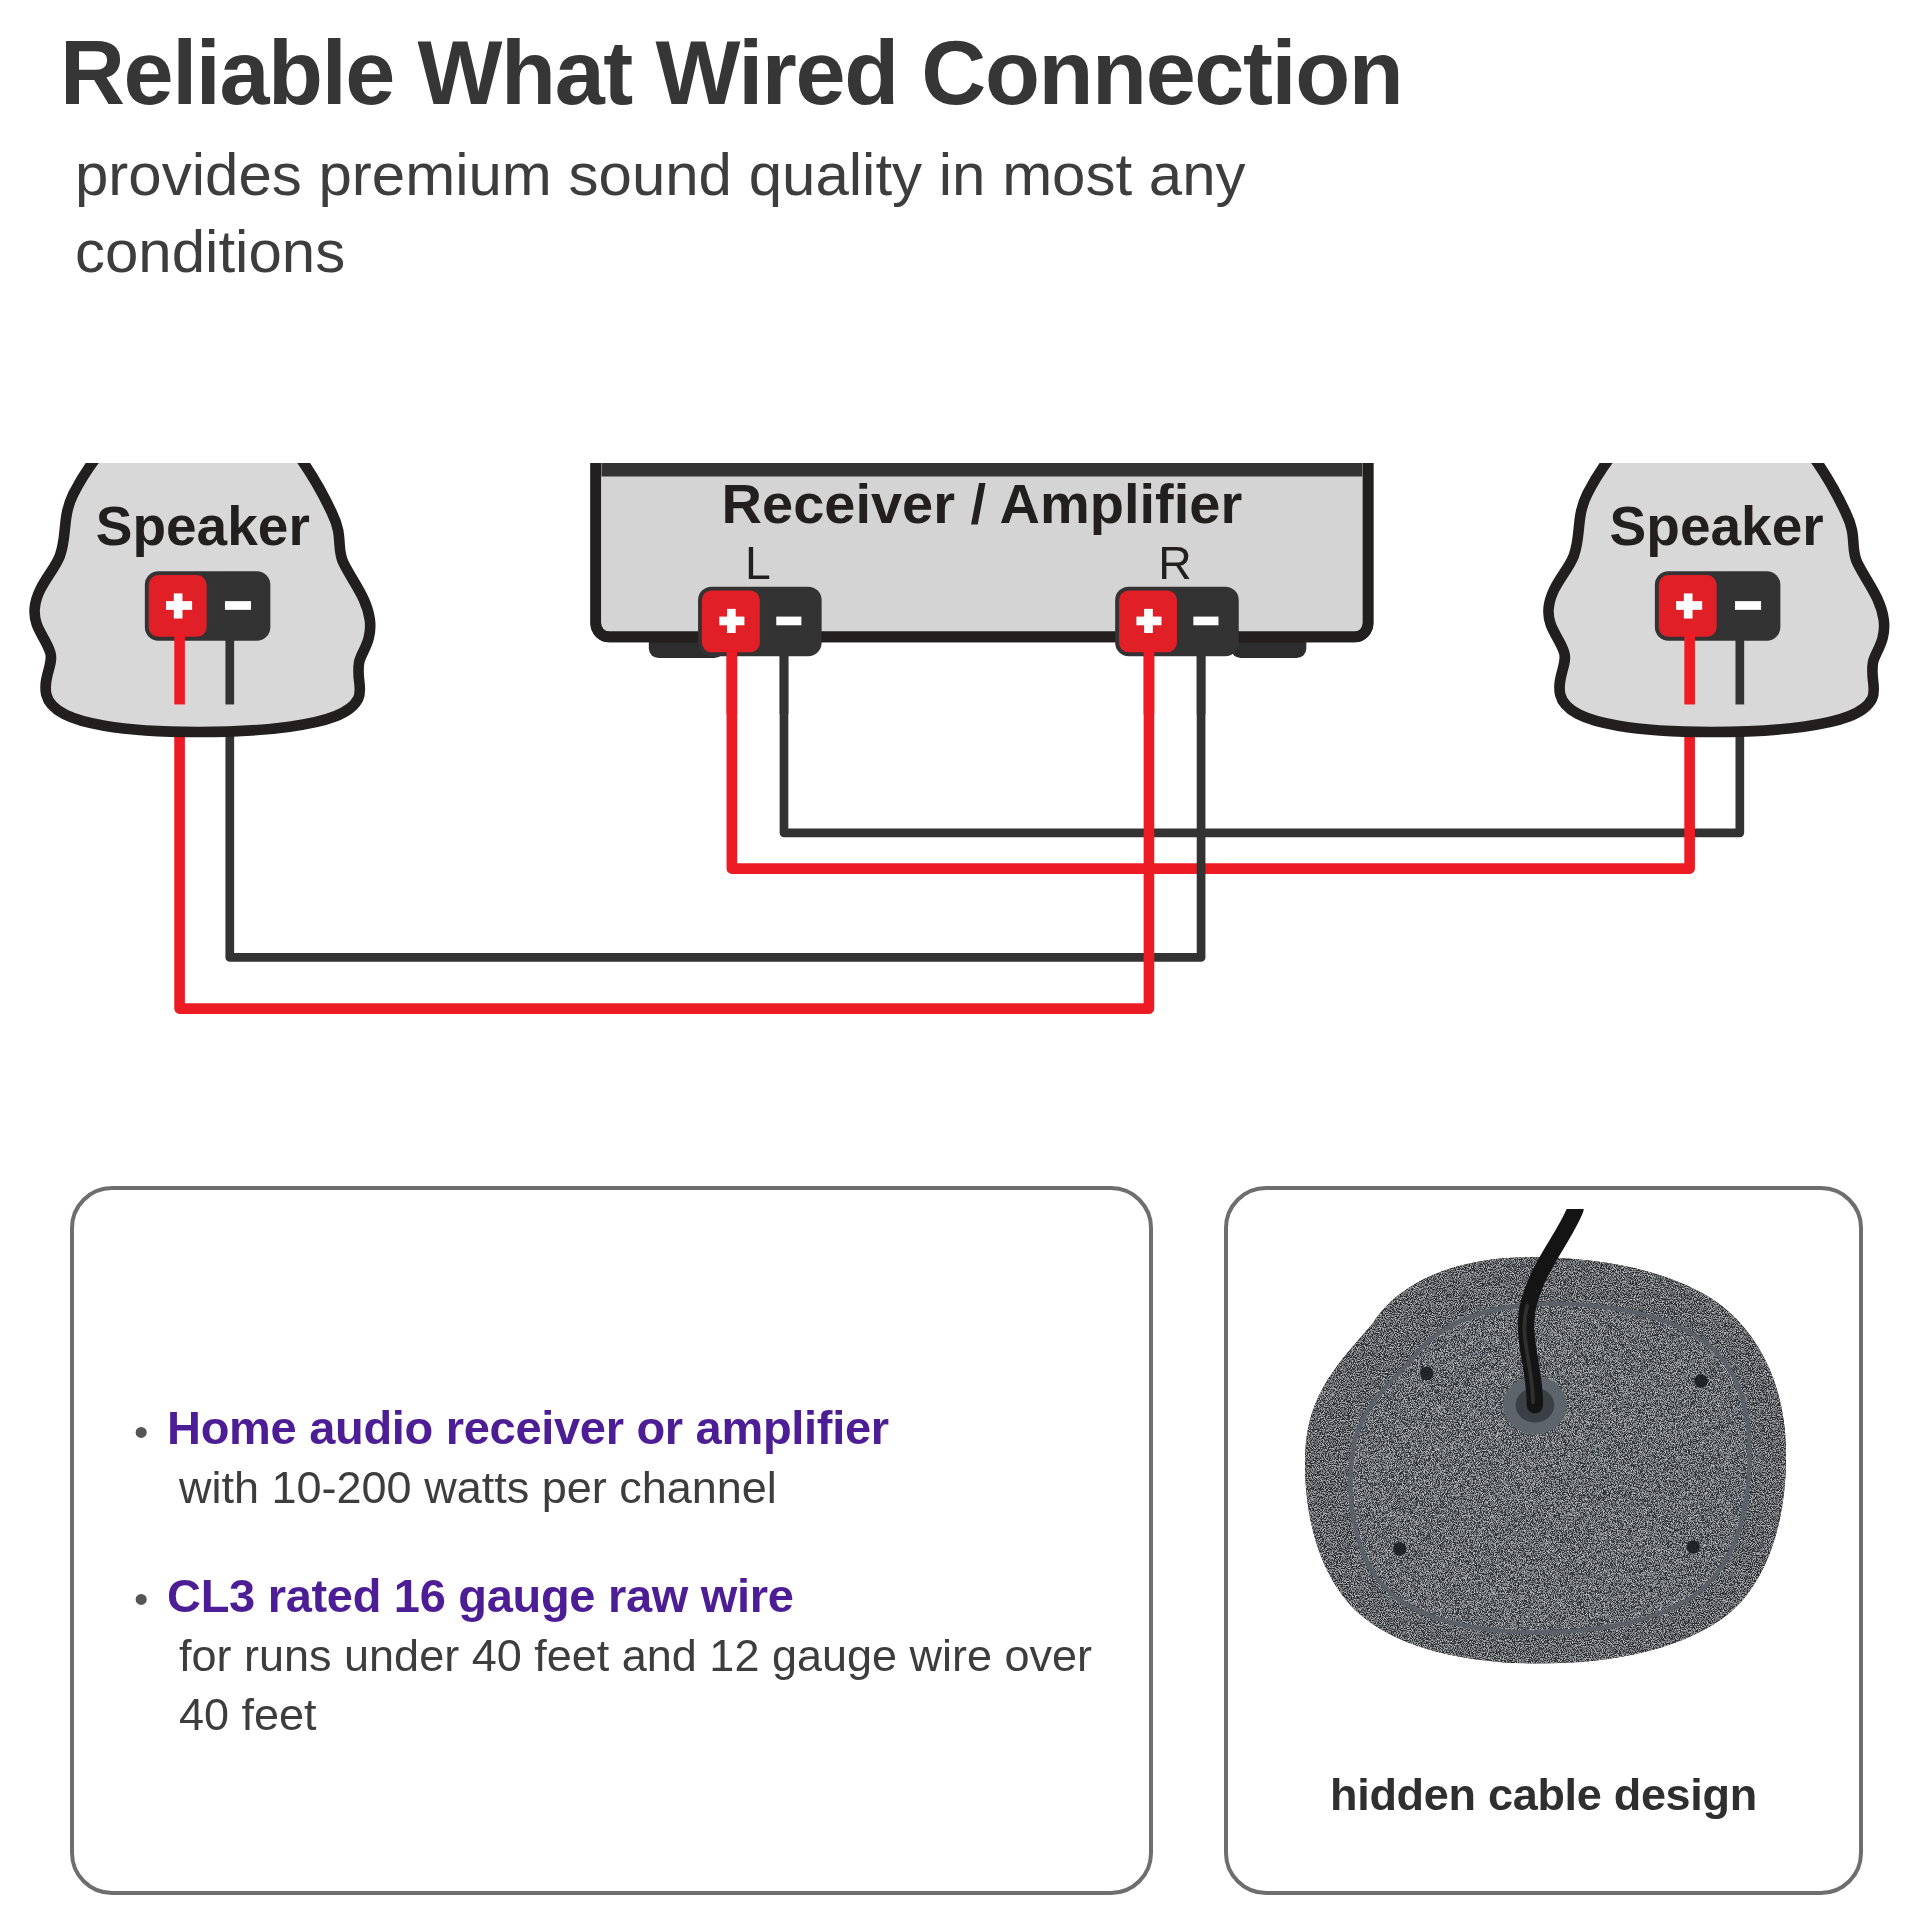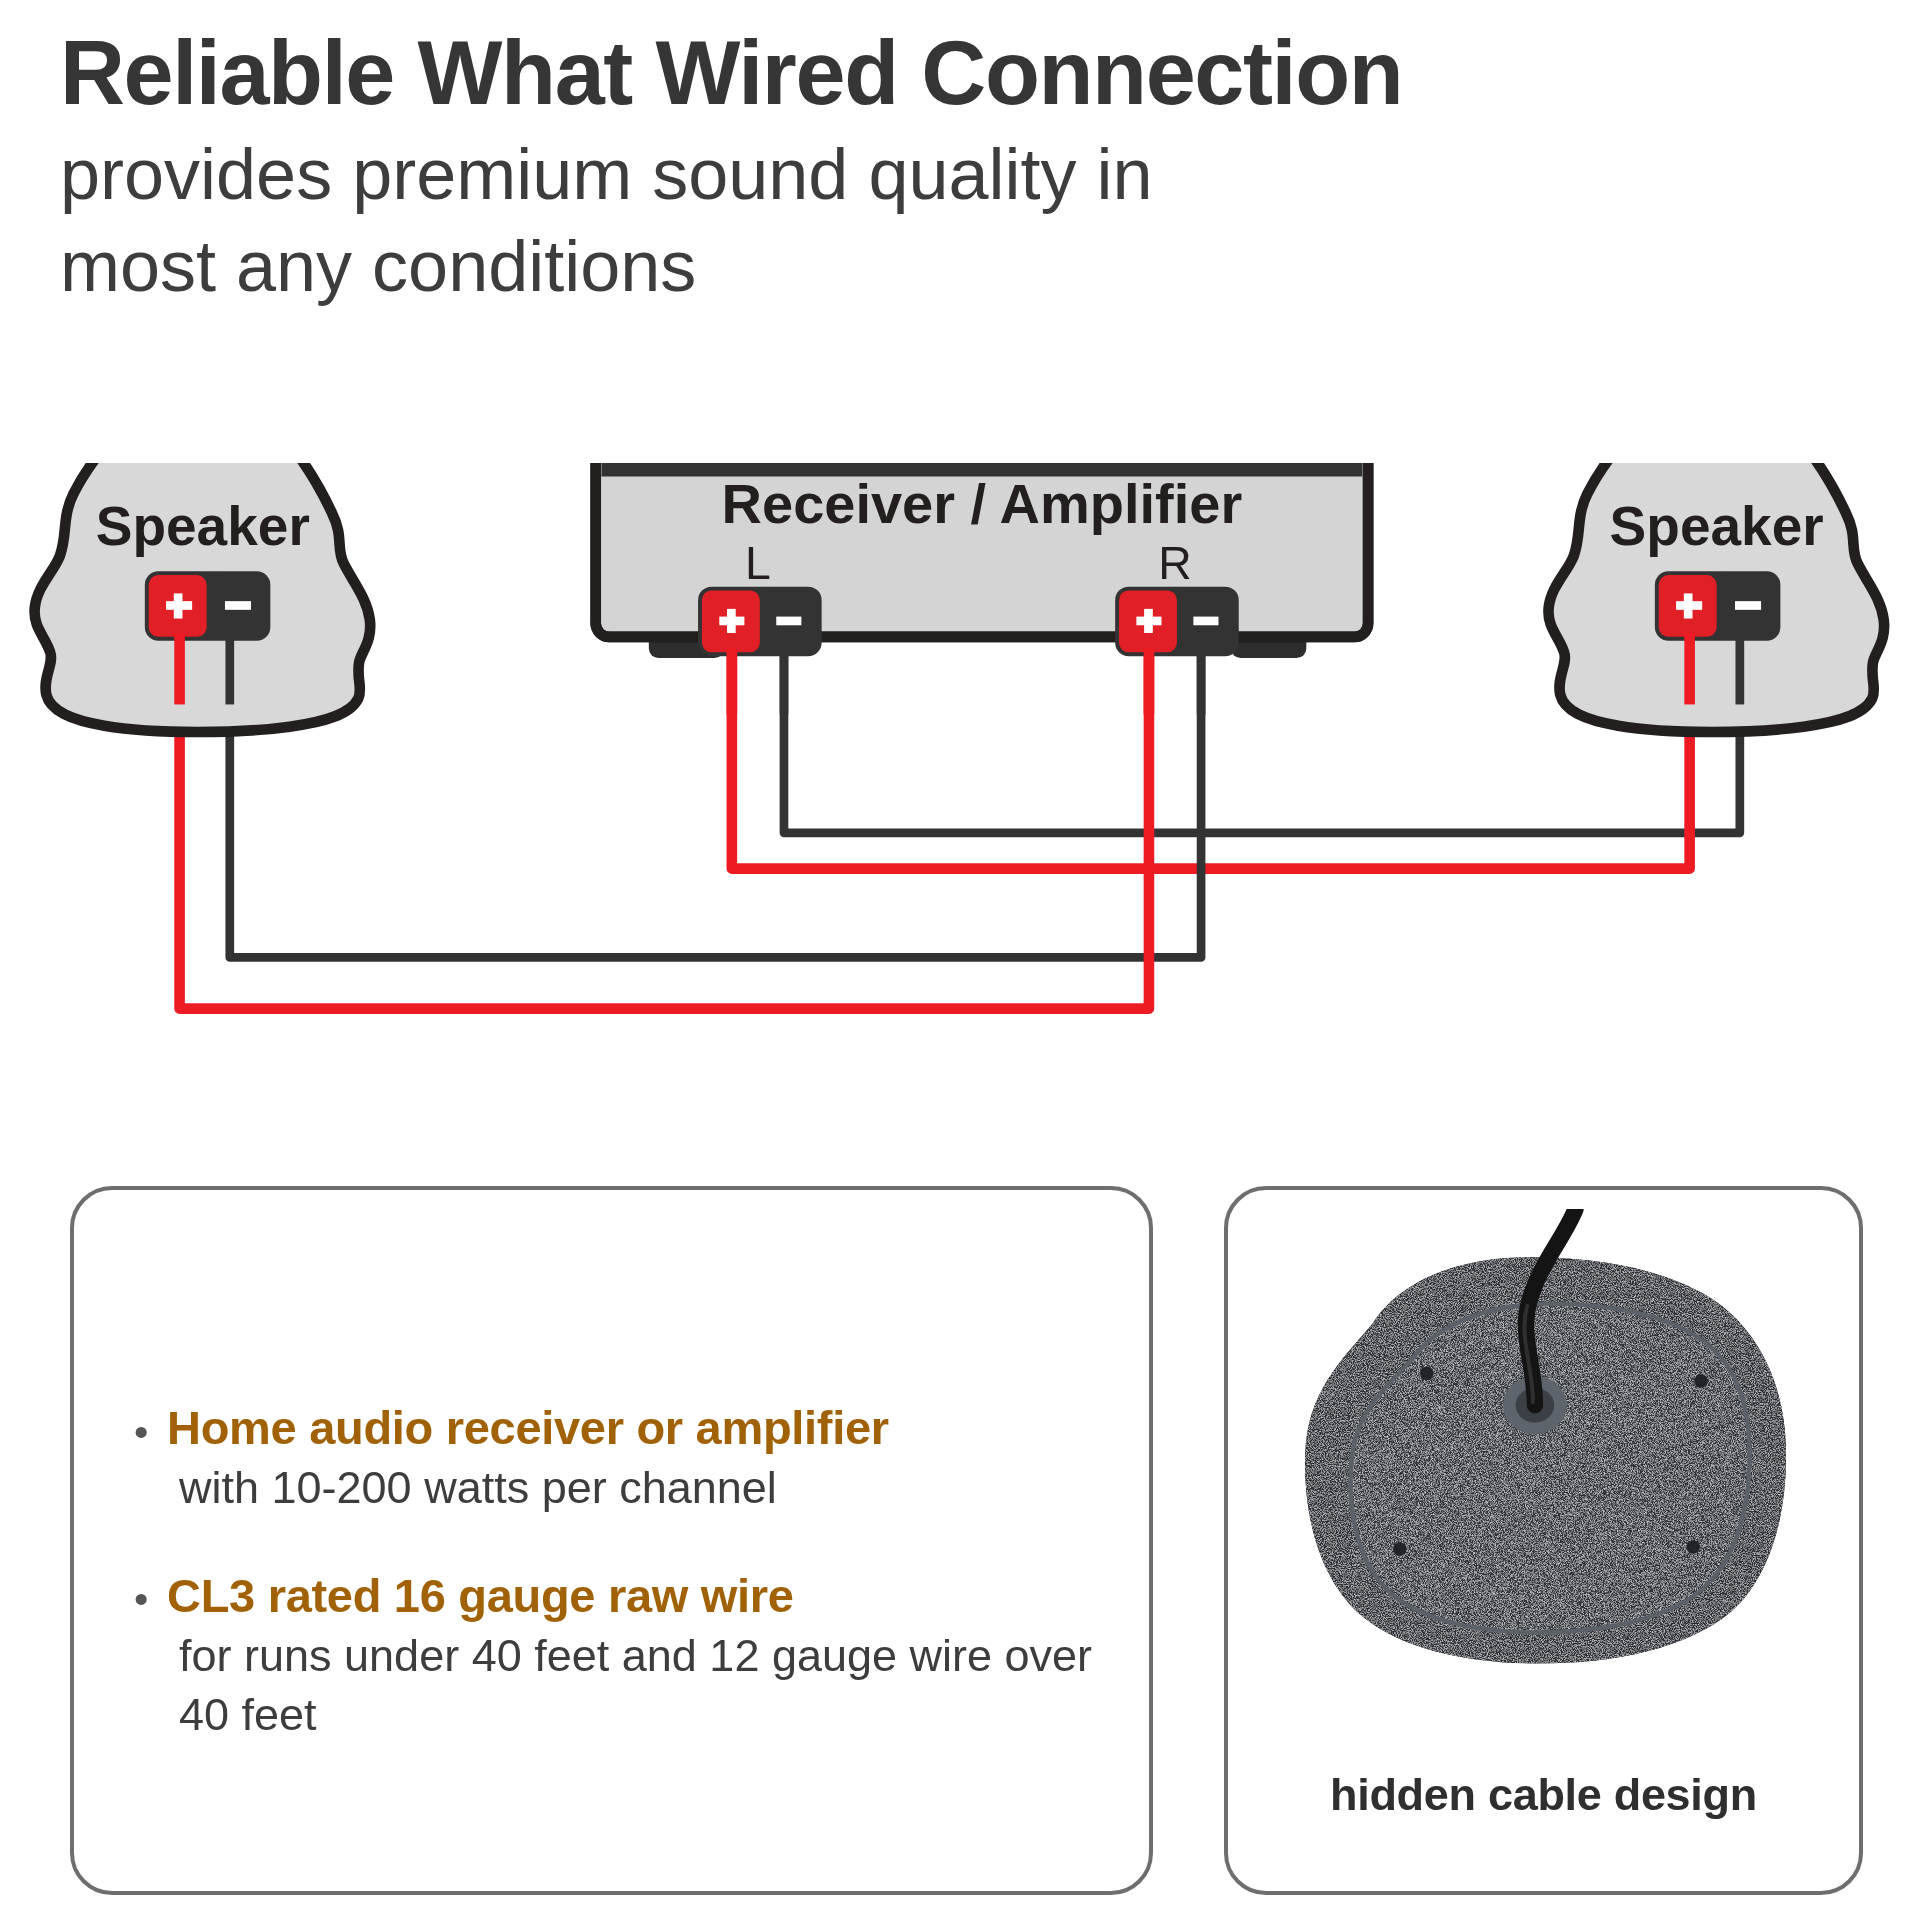--- a/index.html
+++ b/index.html
@@ -25,25 +25,25 @@
   }
   #title {
     font-size: 90px;
     font-weight: bold;
     letter-spacing: -1.4px;
     line-height: 1.08;
     color: #363636;
     margin: 0 0 5.8px 0;
   }
   #subtitle {
-    font-size: 72px;
+    font-size: 60px;
     font-weight: normal;
     line-height: 1.28;
     color: #3d3d3d;
-    margin: 0;
+    margin: 15px;
     max-width: 1255px;
   }
 
   
   #diagram {
     position: absolute;
     left: 0;
     top: 463px;
     width: 1662px;
     height: 676px;
@@ -105,21 +105,21 @@
     font-size: 41px;
     line-height: 1.0;
     color: #555;
     padding-top: 11.6px;
   }
   .need-bold {
     font-size: 47px;
     font-weight: bold;
     letter-spacing: -0.3px;
     line-height: 1.18;
-    color: #a16207;
+    color: #4c1d95;
   }
   .need-sub {
     margin-left: 45px;
     font-size: 45px;
     font-weight: normal;
     line-height: 1.3;
     color: #3d3d3d;
     padding-top: 3.9px;
   }
 

